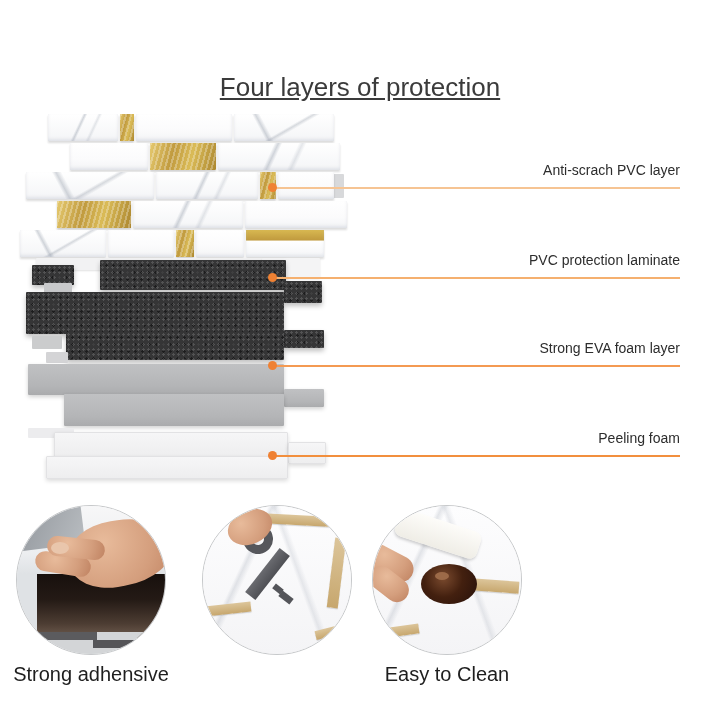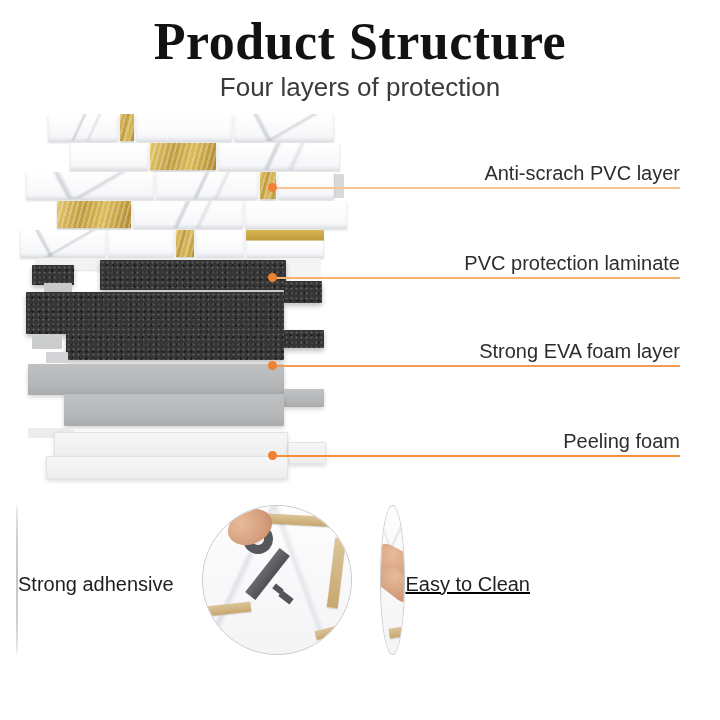--- a/index.html
+++ b/index.html
@@ -4,21 +4,21 @@
 <style>
   html,body{margin:0;padding:0;background:#fff;}
   .canvas{position:relative;width:720px;height:720px;background:#ffffff;overflow:hidden;
           font-family:"Liberation Sans",sans-serif;}
 
   
   .title{position:absolute;top:12px;left:0;width:720px;text-align:center;
          font-family:"Liberation Serif",serif;font-weight:700;font-size:52px;
          color:#121212;letter-spacing:.5px;}
   .subtitle{position:absolute;top:72px;left:0;width:720px;text-align:center;
-            font-size:26px;color:#3b3b3b;}
+            font-size:26px;color:#3b3b3b;text-decoration:underline;}
 
   
   .tile-row{position:absolute;display:flex;gap:2px;height:27px;}
   .tile{background:linear-gradient(180deg,#ffffff 0%,#fbfbfc 60%,#f3f4f6 100%);
         box-shadow:inset 0 -2px 3px rgba(185,192,202,.35),0 2px 2px rgba(0,0,0,.14);}
   .vein{background-image:linear-gradient(115deg,transparent 42%,rgba(138,148,163,.38) 45%,transparent 48%,transparent 60%,rgba(138,148,163,.22) 63%,transparent 66%),
         linear-gradient(180deg,#ffffff 0%,#f4f5f7 100%);}
   .vein2{background-image:linear-gradient(62deg,transparent 28%,rgba(130,140,155,.35) 31%,transparent 35%),
          linear-gradient(150deg,transparent 52%,rgba(120,130,145,.28) 55%,transparent 59%),
          linear-gradient(180deg,#ffffff 0%,#f4f5f7 100%);}
@@ -35,42 +35,41 @@
         box-shadow:0 3px 5px rgba(0,0,0,.25);}
   .graylayer{background:linear-gradient(180deg,#c0c1c3 0%,#b4b5b7 70%,#aaabad 100%);
              box-shadow:0 2px 4px rgba(0,0,0,.18);}
   .film{background:linear-gradient(180deg,#f6f6f7 0%,#eeeeef 100%);
         box-shadow:0 2px 4px rgba(0,0,0,.14);border:1px solid #e2e2e4;box-sizing:border-box;}
   .underlay{background:#d8d9db;}
 
   
   .callout-line{position:absolute;left:272px;width:408px;height:2px;}
   .callout-dot{position:absolute;left:268px;width:9px;height:9px;border-radius:50%;background:#ef8133;}
-  .layer-label{position:absolute;right:40px;font-size:20px;color:#2d2d2d;white-space:nowrap;}
+  .layer-label{position:absolute;right:40px;font-size:14px;color:#2d2d2d;white-space:nowrap;}
 
   
-  .feature{position:absolute;top:505px;width:150px;display:flex;align-items:center;}
+  .feature{position:absolute;top:505px;width:150px;display:flex;flex-direction:column;align-items:center;}
   .photo-circle{position:relative;width:150px;height:150px;border-radius:50%;overflow:hidden;
                 border:1px solid #c6c8ca;box-sizing:border-box;background:#fafafa;
                 box-shadow:inset 0 -8px 16px rgba(0,0,0,.07);}
   .caption{margin-top:8px;font-size:20px;color:#1e1e1e;white-space:nowrap;}
   .abs{position:absolute;}
   .marble-bg{position:absolute;inset:0;
      background-image:linear-gradient(115deg,transparent 30%,rgba(150,158,172,.25) 32%,transparent 35%),
                       linear-gradient(70deg,transparent 60%,rgba(150,158,172,.2) 62%,transparent 65%),
                       linear-gradient(180deg,#fdfdfe,#f4f4f6);}
   .tan{background:linear-gradient(180deg,#dcc59a,#c7a76e);box-shadow:0 1px 1px rgba(0,0,0,.15);}
   .skin{background:radial-gradient(circle at 35% 30%,#e8bb9b,#d49e7d 60%,#c08362 100%);}
 </style>
 </head>
 <body>
 
 <div class="canvas">
 
-  <div class="title">Product Structure</div>
   <div class="subtitle">Four layers of protection</div>
 
   <div>
 
     <div class="tile-row" style="left:48px;top:114px;">
       <div class="tile vein" style="width:70px;"></div>
       <div class="gold" style="width:14px;"></div>
       <div class="tile" style="width:96px;"></div>
       <div class="tile vein2" style="width:100px;"></div>
     </div>
@@ -164,21 +163,21 @@
       <div class="abs tan" style="left:2px;top:98px;width:46px;height:10px;transform:rotate(-6deg);"></div>
       <div class="abs tan" style="left:112px;top:120px;width:42px;height:9px;transform:rotate(-14deg);"></div>
       <div class="abs" style="left:58px;top:40px;width:13px;height:56px;background:linear-gradient(90deg,#6a6b70,#4f5055);transform:rotate(38deg);"></div>
       <div class="abs" style="left:40px;top:18px;width:30px;height:30px;border-radius:50%;border:9px solid #56575c;box-sizing:border-box;transform:rotate(38deg);"></div>
       <div class="abs" style="left:76px;top:88px;width:14px;height:7px;background:#54555a;transform:rotate(38deg);"></div>
       <div class="abs" style="left:70px;top:80px;width:10px;height:6px;background:#54555a;transform:rotate(38deg);"></div>
       <div class="abs skin" style="left:24px;top:4px;width:46px;height:34px;border-radius:50%;transform:rotate(-24deg);"></div>
     </div>
   </div>
 
-  <div class="feature" style="left:380px;text-decoration:underline;">
+  <div class="feature" style="left:372px;">
     <div class="photo-circle">
       <div class="marble-bg"></div>
       <div class="abs tan" style="left:98px;top:74px;width:48px;height:12px;transform:rotate(4deg);"></div>
       <div class="abs tan" style="left:8px;top:120px;width:38px;height:10px;transform:rotate(-8deg);"></div>
       <div class="abs" style="left:48px;top:58px;width:56px;height:40px;border-radius:50%;background:radial-gradient(circle at 40% 35%,#7a4a2e 0%,#43200f 45%,#26100a 100%);"></div>
       <div class="abs" style="left:62px;top:66px;width:14px;height:8px;border-radius:50%;background:#9c6a48;"></div>
       <div class="abs" style="left:22px;top:14px;width:86px;height:28px;border-radius:8px;background:linear-gradient(180deg,#fdfcf9,#efede6);box-shadow:0 2px 3px rgba(0,0,0,.18);transform:rotate(18deg);"></div>
       <div class="abs skin" style="left:-10px;top:44px;width:52px;height:26px;border-radius:13px;transform:rotate(28deg);"></div>
       <div class="abs skin" style="left:-6px;top:66px;width:44px;height:24px;border-radius:12px;transform:rotate(38deg);"></div>
     </div>

